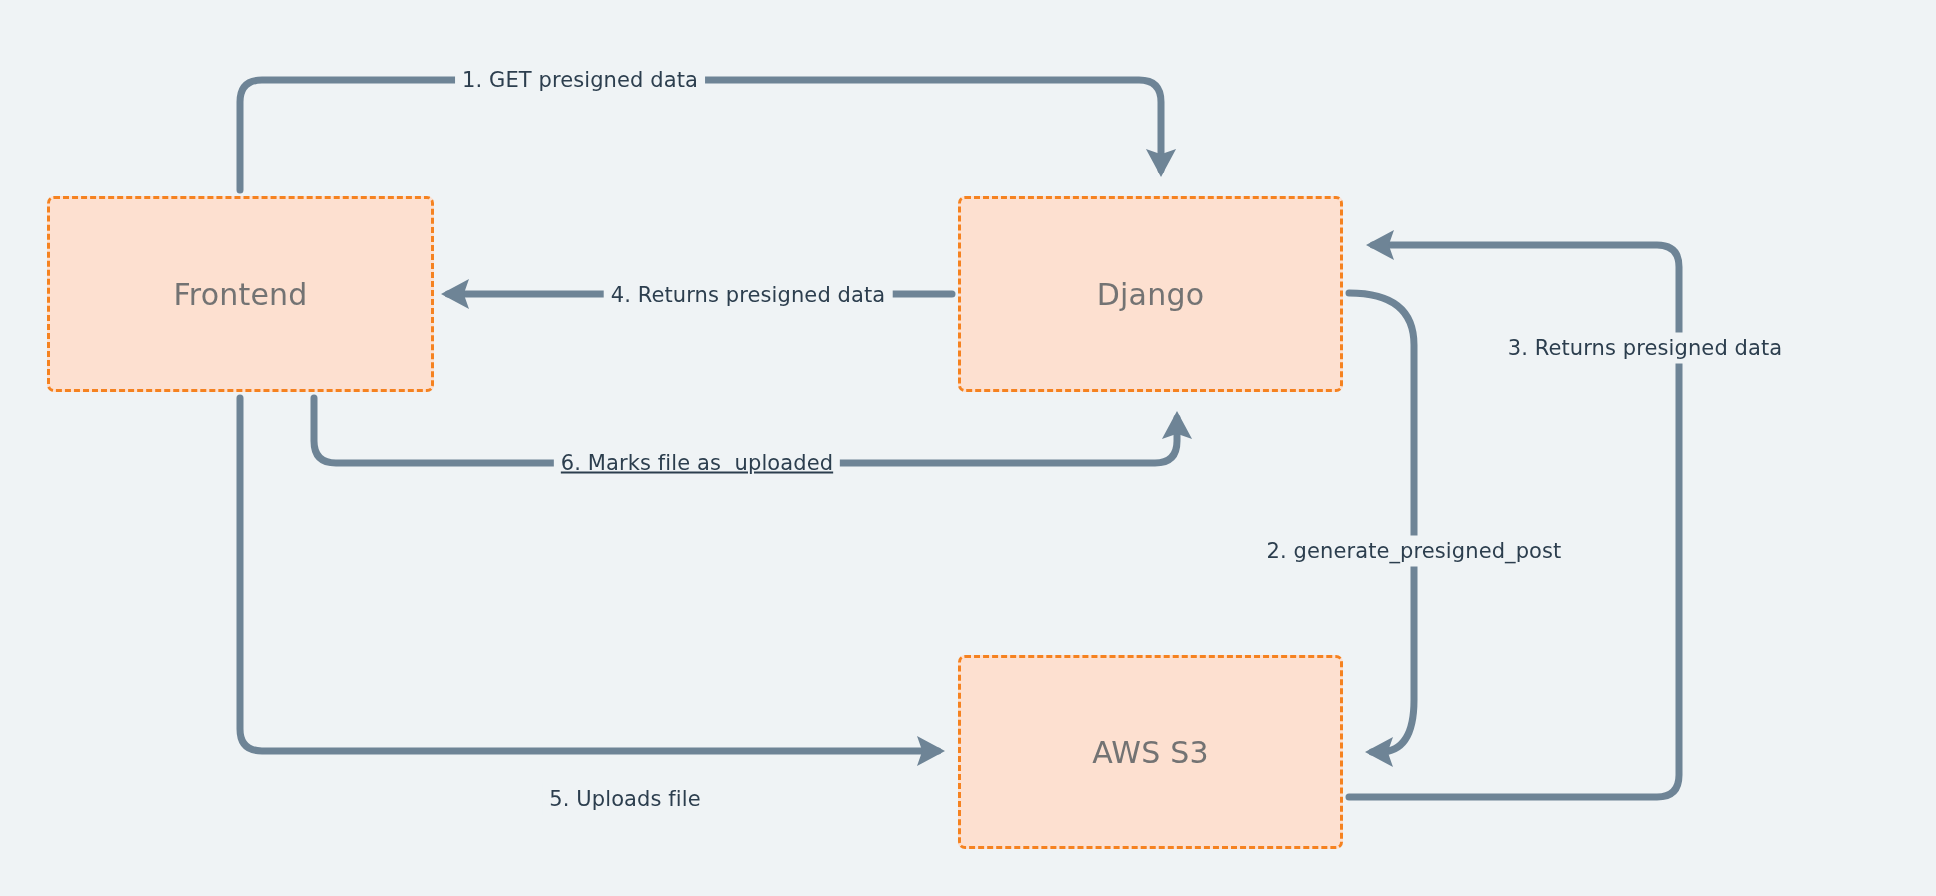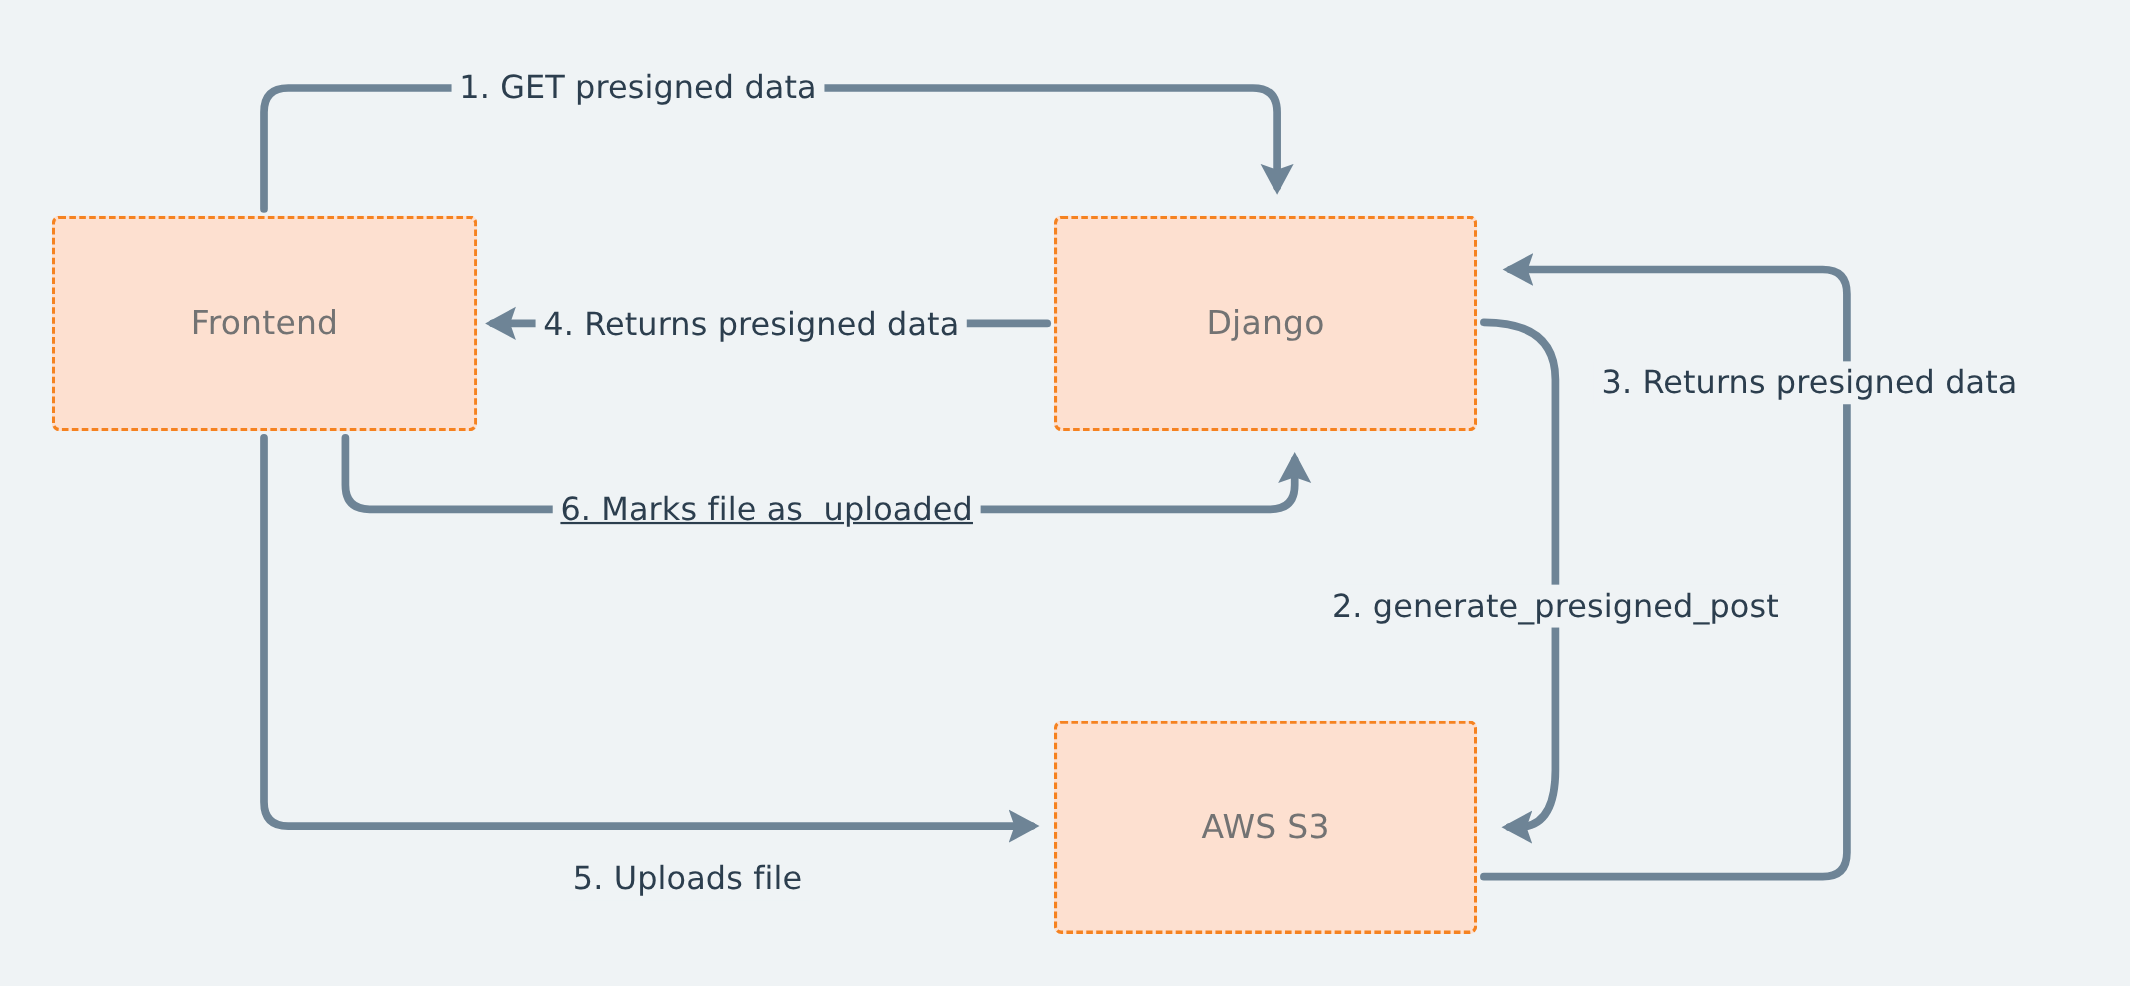--- a/index.html
+++ b/index.html
@@ -36,21 +36,21 @@
   }
   .node-label {
     font-size: 30px;
     color: #737373;
     letter-spacing: 0.2px;
     white-space: nowrap;
   }
   .edge-label {
     position: absolute;
     z-index: 3;
-    font-size: 29px;
+    font-size: 21px;
     color: #2C3E4E;
     background: #EFF3F5;
     white-space: pre;
     line-height: 1;
     padding: 5px 7px;
     transform: translate(-50%, -50%);
     letter-spacing: 0.1px;
   }
 </style>
 </head>
@@ -92,19 +92,19 @@
   <div class="node" style="left:958px; top:655px; width:385px; height:194px;align-items:center;">
     <span class="node-label">AWS S3</span>
   </div>
 
   <div class="edge-label" style="left:580px; top:80px;">1. GET presigned data</div>
 
   <div class="edge-label" style="left:1414px; top:513px;margin-top:38px;">2. generate_presigned_post</div>
 
   <div class="edge-label" style="left:1645px; top:348px;">3. Returns presigned data</div>
 
-  <div class="edge-label" style="left:683px; top:295px;">4. Returns presigned data</div>
+  <div class="edge-label" style="left:748px; top:295px;">4. Returns presigned data</div>
 
   <div class="edge-label" style="left:625px; top:751px;margin-top:48px;">5. Uploads file</div>
 
   <div class="edge-label" style="left:697px; top:463px;text-decoration:underline;">6. Marks file as  uploaded</div>
 
 </div>
 
 </body></html>

